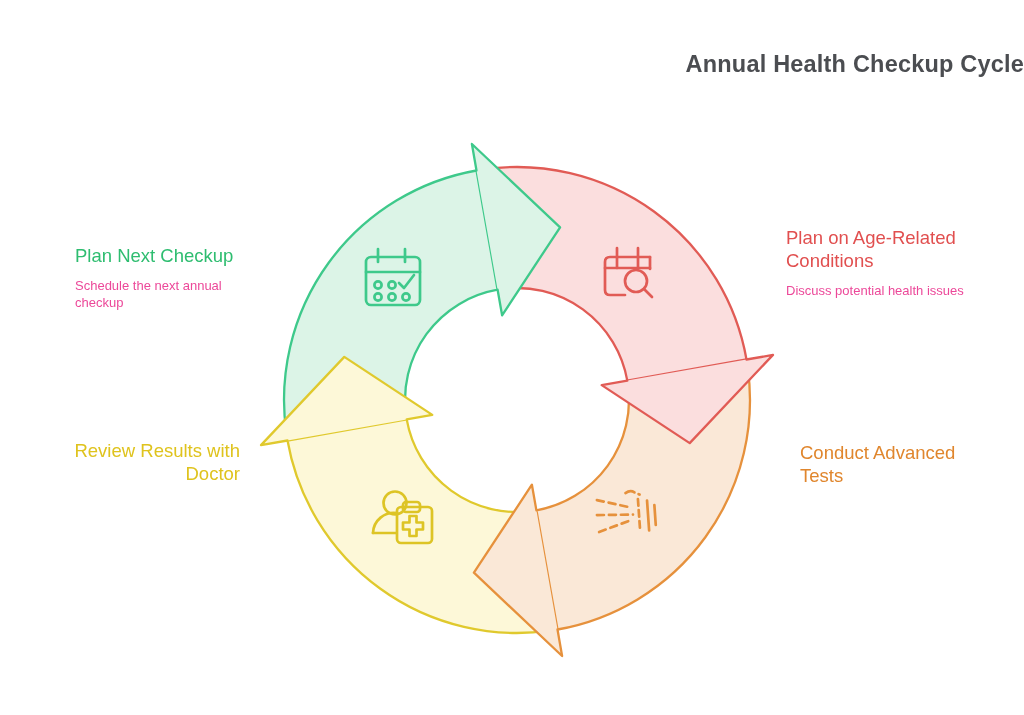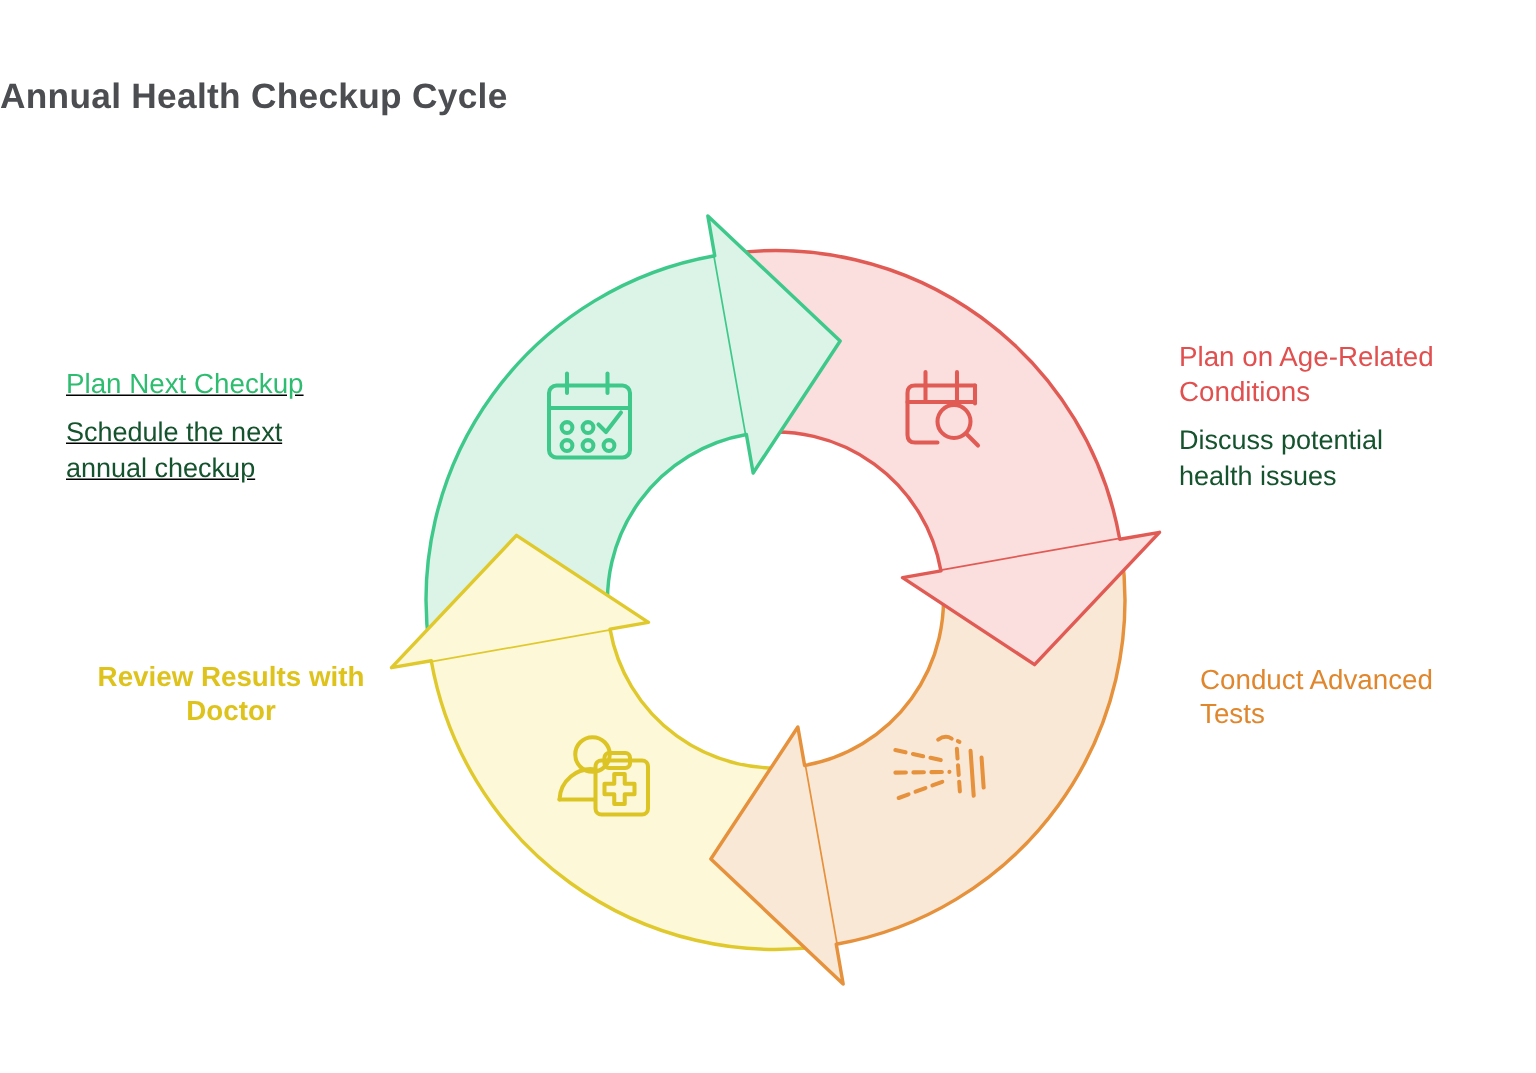--- a/index.html
+++ b/index.html
@@ -1,21 +1,21 @@
 <!DOCTYPE html>
 <html><head>
 <meta charset="utf-8">
 <style>
   html,body{margin:0;padding:0;background:#ffffff;}
   .canvas{
     position:relative;width:1024px;height:715px;overflow:hidden;background:#ffffff;
     font-family:"Liberation Sans","DejaVu Sans",sans-serif;
   }
   .title{
-    position:absolute;left:0;right:0;top:51px;text-align:left;
+    position:absolute;left:0;right:0;top:51px;text-align:right;
     font-size:23.5px;font-weight:700;color:#4b4d51;letter-spacing:.2px;
   }
   .cycle-svg{position:absolute;left:0;top:0;}
 
   
   .seg-green{--f:#dcf4e7;--s:#3ec98b;}
   .seg-red{--f:#fbdede;--s:#e15b55;}
   .seg-orange{--f:#fae8d7;--s:#e6913c;}
   .seg-yellow{--f:#fdf8d8;--s:#e0c92d;}
 
@@ -26,29 +26,29 @@
   .ic{fill:none;stroke-width:2.7;stroke-linecap:round;stroke-linejoin:round;}
   .ic-green{stroke:#3ec98b;}
   .ic-red{stroke:#e15b55;}
   .ic-orange{stroke:#e6913c;}
   .ic-yellow{stroke:#ddc425;}
   .dash{stroke-dasharray:7 5;}
   .dashv{stroke-dasharray:6.5 4.5;}
 
   .step-label{position:absolute;}
   .step-label .h{font-size:18.5px;line-height:1.24;margin-bottom:9px;}
-  .step-label .d{font-size:18px;line-height:1.33;color:#14532d;}
+  .step-label .d{font-size:13px;line-height:1.33;color:#ec4899;}
   .c-green{color:#2ebd70;}
   .c-red{color:#e14f4f;}
   .c-orange{color:#e0862d;}
   .c-yellow{color:#dfc31d;}
-  .tl{left:44px;top:245px;width:178px;text-align:left;text-decoration:underline;}
+  .tl{left:75px;top:245px;width:178px;text-align:left;}
   .tr{left:786px;top:227px;width:178px;text-align:left;}
   .br{left:800px;top:442px;width:178px;text-align:left;}
-  .bl{left:56px;top:440px;width:196px;text-align:center;font-weight:bold;}
+  .bl{left:44px;top:440px;width:196px;text-align:right;}
 </style>
 </head>
 <body>
 
 <div class="canvas">
 
   <div class="title">Annual Health Checkup Cycle</div>
 
   <svg class="cycle-svg" width="1024" height="715" viewBox="0 0 1024 715">
     <defs>

